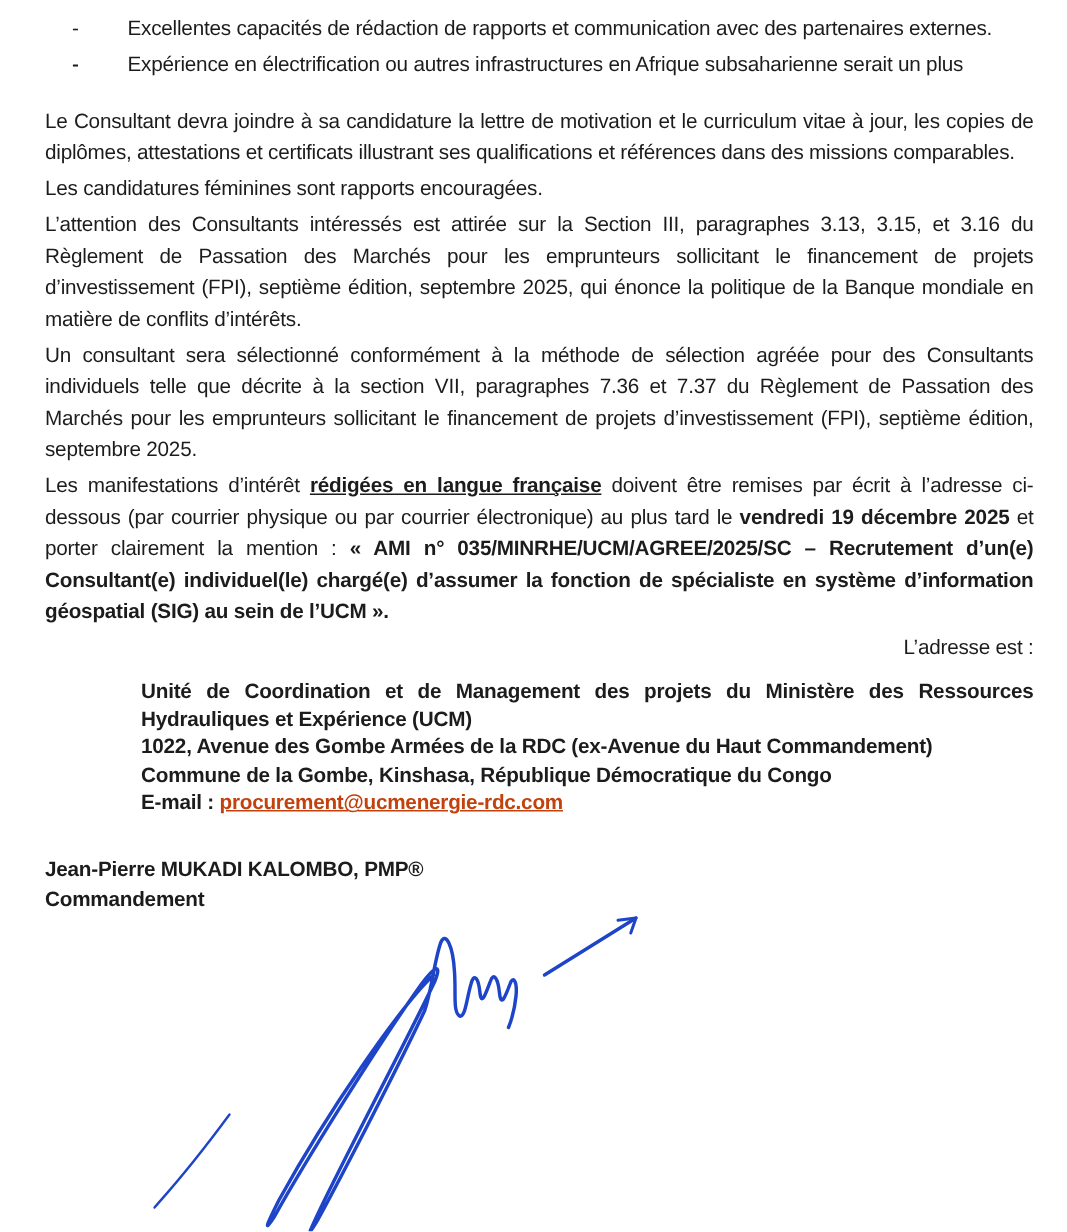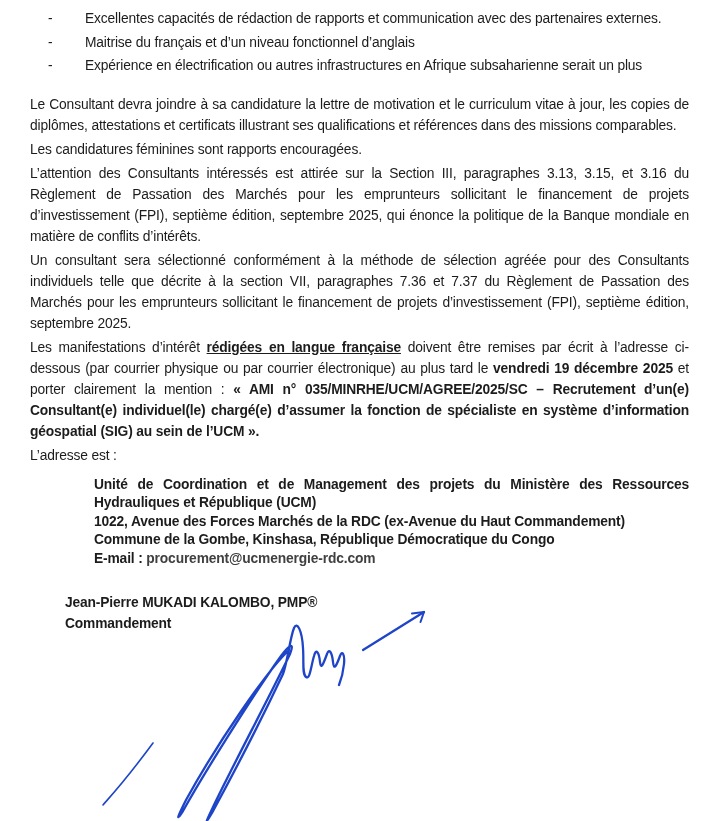--- a/index.html
+++ b/index.html
@@ -29,42 +29,42 @@
   .bullet-row {
     position: relative;
     padding-left: 55px;
     line-height: 23.5px;
     text-align: left;
   }
   .bullet-marker { position: absolute; left: 18px; top: 0; }
   p.para { margin: 0 0 3px 0; }
   .b  { font-weight: bold; margin-top: 32px; }
   .bu { font-weight: bold; text-decoration: underline; }
-  .addr-intro { margin: 0 0 3px 0; text-align: left; }
+  .addr-intro { margin: 0 0 3px 0; text-align: right; }
   .address {
     margin: 10px 0 0 64px;
     width: 595px;
     font-weight: bold;
     line-height: 18.6px;
     text-align: left;
   }
   .addr-just { text-align: justify; text-align-last: justify; }
   .email-line { }
   .email-link {
-    color: #404040;
+    color: #c2410c;
+    text-decoration: underline;
     cursor: pointer;
     font-weight: bold;
   }
   sup.ord { font-size: 9px; vertical-align: super; line-height: 0; }
   .signatory {
     margin-top: 25px;
     font-weight: bold;
     line-height: 20.5px;
     text-align: left;
-    margin-left: 35px;
   }
   .signature-overlay {
     position: absolute;
     left: 90px; top: 592px;
     width: 360px; height: 235px;
     pointer-events: none;
   }
 </style>
 </head>
 <body>
@@ -73,21 +73,20 @@
 
   <div class="doc">
 
     <div class="bullets">
       <div class="bullet-row">
         <span class="bullet-marker">-</span>
         <span>Excellentes capacités de rédaction de rapports et communication avec des partenaires externes.</span>
       </div>
       <div class="bullet-row">
         <span class="bullet-marker">-</span>
-        <span>Maitrise du français et d’un niveau fonctionnel d’anglais</span>
       </div>
       <div class="bullet-row">
         <span class="bullet-marker">-</span>
         <span>Expérience en électrification ou autres infrastructures en Afrique subsaharienne serait un plus</span>
       </div>
     </div>
 
     <p class="para">Le Consultant devra joindre à sa candidature la lettre de motivation et le curriculum vitae à jour, les copies de diplômes, attestations et certificats illustrant ses qualifications et références dans des missions comparables.</p>
 
     <p class="para">Les candidatures féminines sont rapports encouragées.</p>
@@ -96,22 +95,22 @@
 
     <p class="para">Un consultant sera sélectionné conformément à la méthode de sélection agréée pour des Consultants individuels telle que décrite à la section VII, paragraphes 7.36 et 7.37 du Règlement de Passation des Marchés pour les emprunteurs sollicitant le financement de projets d’investissement (FPI), septième édition, septembre 2025.</p>
 
 
     <p class="para"><span>Les manifestations d’intérêt </span><span class="bu">rédigées en langue française</span><span> doivent être remises par écrit à l’adresse ci-dessous (par courrier physique ou par courrier électronique) au plus tard le </span><span class="b">vendredi 19 décembre 2025</span><span> et porter clairement la mention : </span><span class="b">« AMI n° 035/MINRHE/UCM/AGREE/2025/SC – Recrutement d’un(e) Consultant(e) individuel(le) chargé(e) d’assumer la fonction de spécialiste en système d’information géospatial (SIG) au sein de l’UCM ».</span></p>
 
     <p class="para addr-intro">L’adresse est :</p>
 
     <div class="address">
       <div class="addr-just">Unité de Coordination et de Management des projets du Ministère des Ressources</div>
-      <div>Hydrauliques et République (UCM)</div>
-      <div>1022, Avenue des Forces Marchés de la RDC (ex-Avenue du Haut Commandement)</div>
+      <div>Hydrauliques et Expérience (UCM)</div>
+      <div>1022, Avenue des Gombe Armées de la RDC (ex-Avenue du Haut Commandement)</div>
       <div>Commune de la Gombe, Kinshasa, République Démocratique du Congo</div>
       <div class="email-line"><span>E-mail : </span><a class="email-link">procurement@ucmenergie-rdc.com</a></div>
     </div>
 
     <div class="signatory">
       <div>Jean-Pierre MUKADI KALOMBO, PMP®</div>
       <div>Commandement</div>
     </div>
 
   </div>

